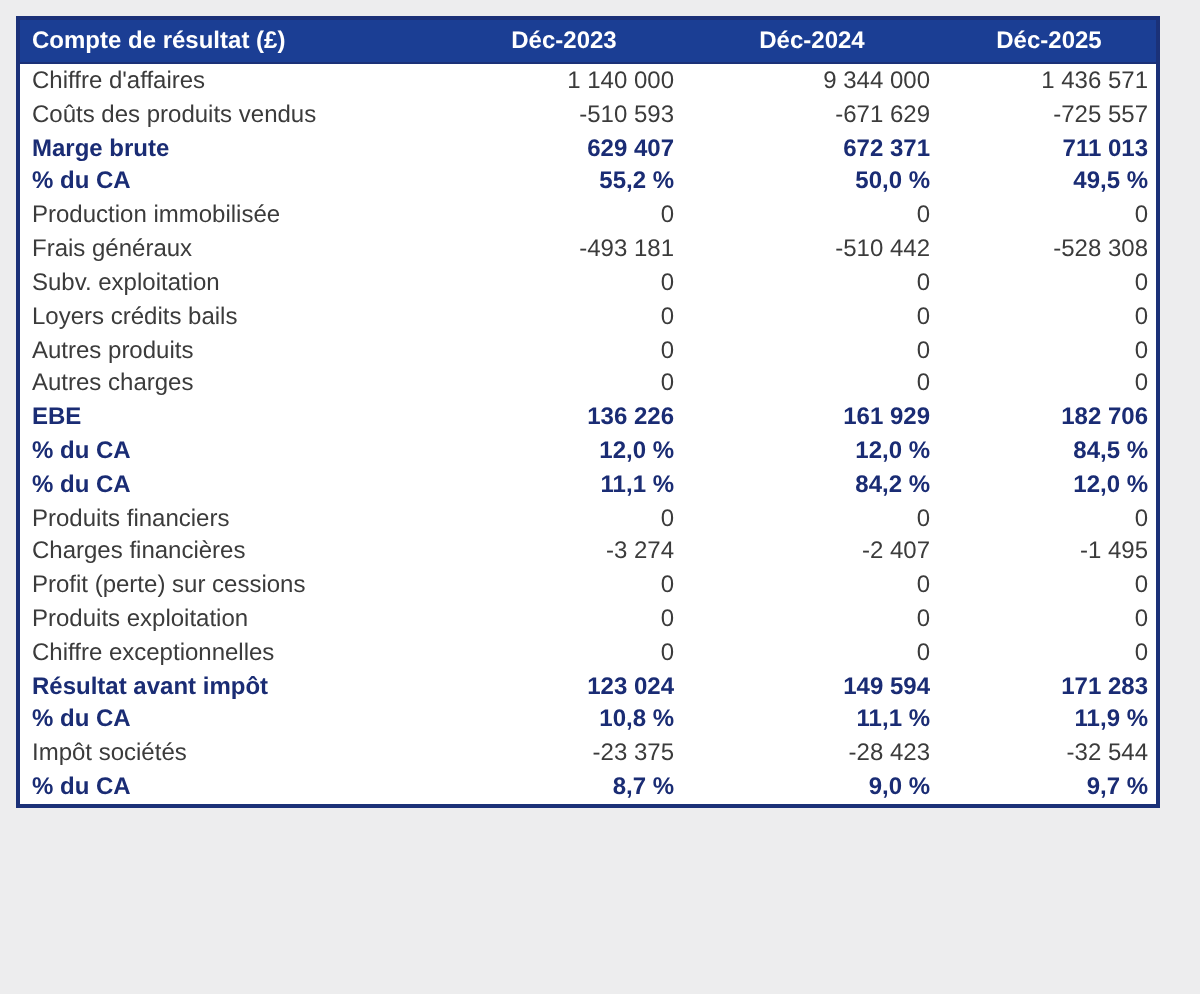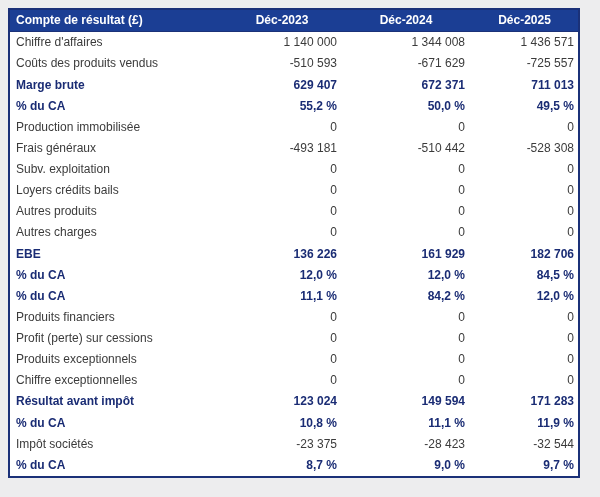--- a/index.html
+++ b/index.html
@@ -15,21 +15,21 @@
     width:600px;height:497px;
     background:var(--page-bg);
     font-family:"Liberation Sans", sans-serif;
   }
   .table-wrap{
     position:absolute;left:8px;top:8px;
   }
   table.statement{
     border-collapse:collapse;
     table-layout:fixed;
-    width:570px;height:470px;
+    width:570px;height:396px;
     background:#ffffff;
     border:2px solid var(--border-col);
     font-size:12px;
   }
   col.c-label{width:212px;}
   col.c-y1{width:120px;}
   col.c-y2{width:128px;}
   col.c-y3{width:110px;}
   thead th{
     background:var(--header-bg);
@@ -71,21 +71,21 @@
         <th class="title-cell">Compte de résultat (£)</th>
         <th class="col-head">Déc-2023</th>
         <th class="col-head">Déc-2024</th>
         <th class="col-head">Déc-2025</th>
       </tr>
     </thead>
     <tbody>
         <tr>
           <td class="label-cell">Chiffre d'affaires</td>
           <td class="value-cell">1 140 000</td>
-          <td class="value-cell">1 344 008</td>
+          <td class="value-cell">9 344 000</td>
           <td class="value-cell">1 436 571</td>
         </tr>
         <tr>
           <td class="label-cell">Coûts des produits vendus</td>
           <td class="value-cell">-510 593</td>
           <td class="value-cell">-671 629</td>
           <td class="value-cell">-725 557</td>
         </tr>
         <tr class="bold-row">
           <td class="label-cell">Marge brute</td>
@@ -153,27 +153,33 @@
           <td class="value-cell">84,2 %</td>
           <td class="value-cell">12,0 %</td>
         </tr>
         <tr>
           <td class="label-cell">Produits financiers</td>
           <td class="value-cell">0</td>
           <td class="value-cell">0</td>
           <td class="value-cell">0</td>
         </tr>
         <tr>
+          <td class="label-cell">Charges financières</td>
+          <td class="value-cell">-3 274</td>
+          <td class="value-cell">-2 407</td>
+          <td class="value-cell">-1 495</td>
+        </tr>
+        <tr>
           <td class="label-cell">Profit (perte) sur cessions</td>
           <td class="value-cell">0</td>
           <td class="value-cell">0</td>
           <td class="value-cell">0</td>
         </tr>
         <tr>
-          <td class="label-cell">Produits exceptionnels</td>
+          <td class="label-cell">Produits exploitation</td>
           <td class="value-cell">0</td>
           <td class="value-cell">0</td>
           <td class="value-cell">0</td>
         </tr>
         <tr>
           <td class="label-cell">Chiffre exceptionnelles</td>
           <td class="value-cell">0</td>
           <td class="value-cell">0</td>
           <td class="value-cell">0</td>
         </tr>

